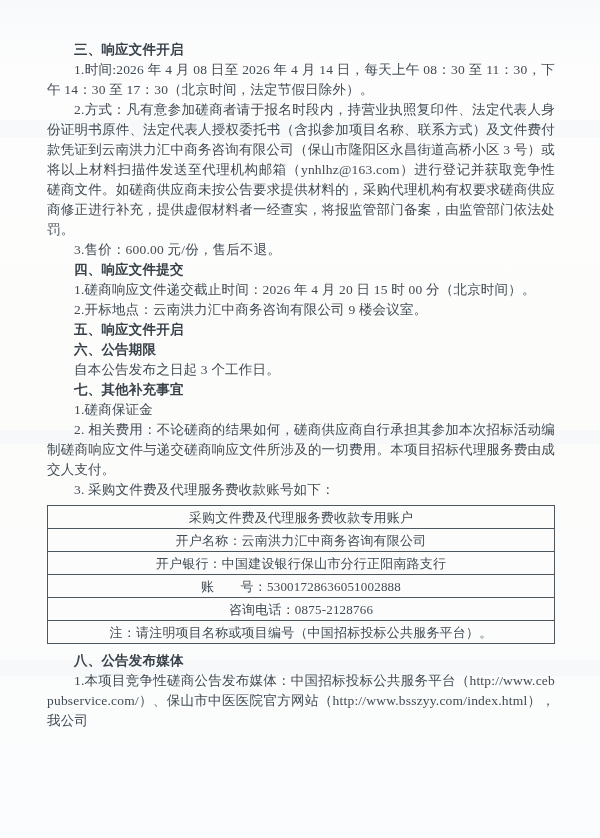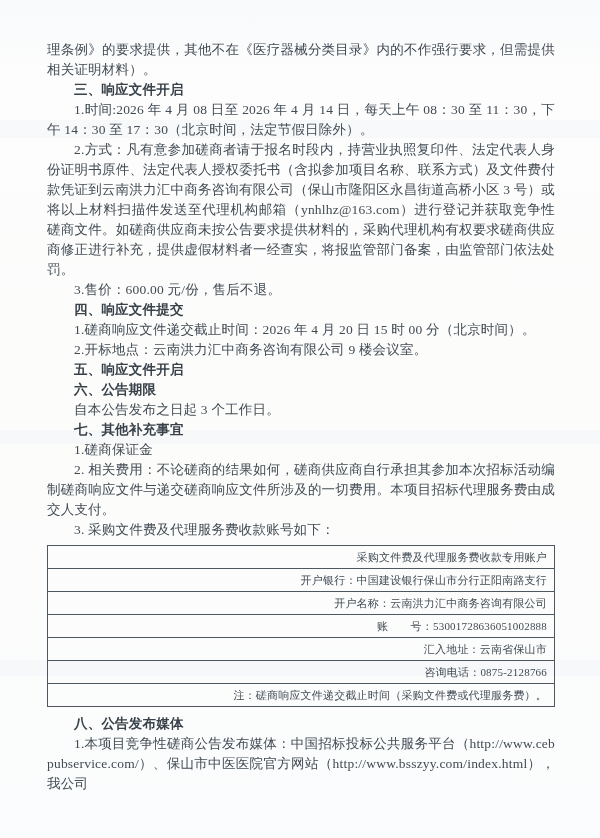--- a/index.html
+++ b/index.html
@@ -52,39 +52,38 @@
   }
   table.fee-table {
     width: 100%;
     border-collapse: collapse;
     margin: 5px 0 7px 0;
     table-layout: fixed;
   }
   table.fee-table td {
     border: 1px solid #4d575f;
     padding: 1px 7px;
-    font-size: 11px;
+    font-size: 13px;
     line-height: 19px;
     height: 20px;
-    text-align: right;
+    text-align: center;
     color: #414b54;
     word-break: break-all;
   }
 </style>
 </head>
 <body>
 
 <div class="page">
   <div class="scan-streak streak-a"></div>
   <div class="scan-streak streak-b"></div>
   <div class="scan-streak streak-c"></div>
 
   <div class="content">
 
-    <p class="no-indent">理条例》的要求提供，其他不在《医疗器械分类目录》内的不作强行要求，但需提供相关证明材料）。</p>
 
     <p class="heading">三、响应文件开启</p>
     <p>1.时间:2026 年 4 月 08 日至 2026 年 4 月 14 日，每天上午 08：30 至 11：30，下午 14：30 至 17：30（北京时间，法定节假日除外）。</p>
     <p>2.方式：凡有意参加磋商者请于报名时段内，持营业执照复印件、法定代表人身份证明书原件、法定代表人授权委托书（含拟参加项目名称、联系方式）及文件费付款凭证到云南洪力汇中商务咨询有限公司（保山市隆阳区永昌街道高桥小区 3 号）或将以上材料扫描件发送至代理机构邮箱（ynhlhz@163.com）进行登记并获取竞争性磋商文件。如磋商供应商未按公告要求提供材料的，采购代理机构有权要求磋商供应商修正进行补充，提供虚假材料者一经查实，将报监管部门备案，由监管部门依法处罚。</p>
     <p>3.售价：600.00 元/份，售后不退。</p>
 
     <p class="heading">四、响应文件提交</p>
     <p>1.磋商响应文件递交截止时间：2026 年 4 月 20 日 15 时 00 分（北京时间）。</p>
     <p>2.开标地点：云南洪力汇中商务咨询有限公司 9 楼会议室。</p>
 
@@ -97,36 +96,33 @@
     <p>1.磋商保证金</p>
     <p>2. 相关费用：不论磋商的结果如何，磋商供应商自行承担其参加本次招标活动编制磋商响应文件与递交磋商响应文件所涉及的一切费用。本项目招标代理服务费由成交人支付。</p>
     <p>3. 采购文件费及代理服务费收款账号如下：</p>
 
     <table class="fee-table">
       <tbody>
         <tr>
           <td>采购文件费及代理服务费收款专用账户</td>
         </tr>
         <tr>
-          <td>开户银行：中国建设银行保山市分行正阳南路支行</td>
+          <td>开户名称：云南洪力汇中商务咨询有限公司</td>
         </tr>
         <tr>
-          <td>开户名称：云南洪力汇中商务咨询有限公司</td>
+          <td>开户银行：中国建设银行保山市分行正阳南路支行</td>
         </tr>
         <tr>
           <td>账　　号：53001728636051002888</td>
         </tr>
         <tr>
-          <td>汇入地址：云南省保山市</td>
-        </tr>
-        <tr>
           <td>咨询电话：0875-2128766</td>
         </tr>
         <tr>
-          <td>注：磋商响应文件递交截止时间（采购文件费或代理服务费）。</td>
+          <td>注：请注明项目名称或项目编号（中国招标投标公共服务平台）。</td>
         </tr>
       </tbody>
     </table>
 
     <p class="heading">八、公告发布媒体</p>
     <p class="break-url">1.本项目竞争性磋商公告发布媒体：中国招标投标公共服务平台（http://www.cebpubservice.com/）、保山市中医医院官方网站（http://www.bsszyy.com/index.html），我公司</p>
 
   </div>
 </div>
 

